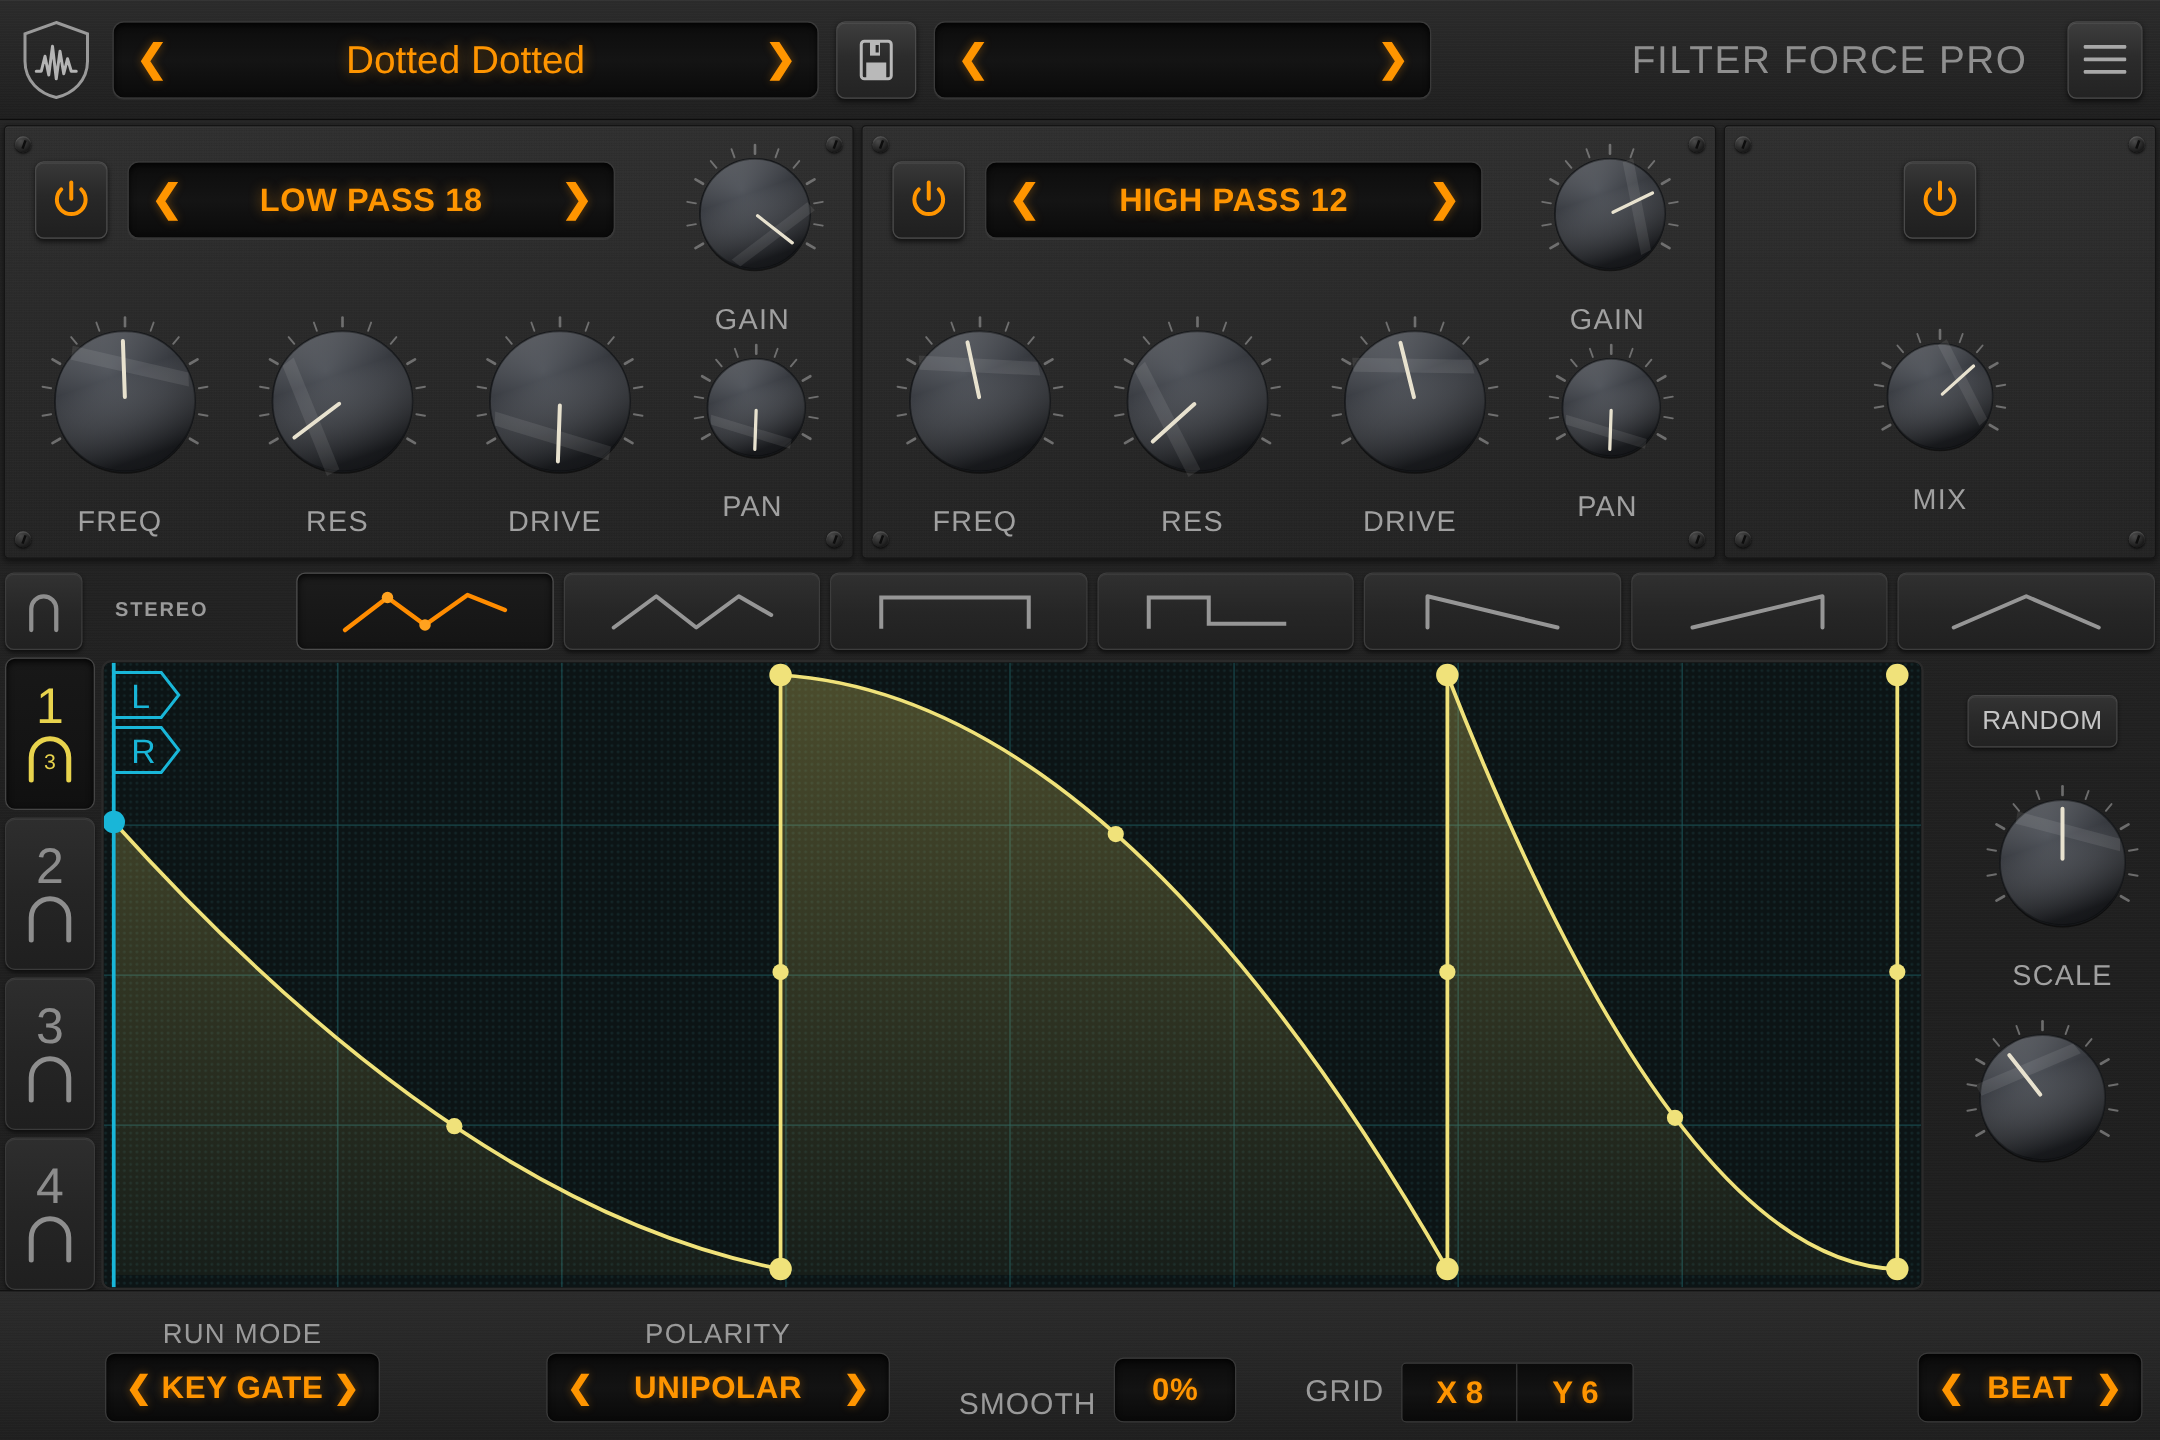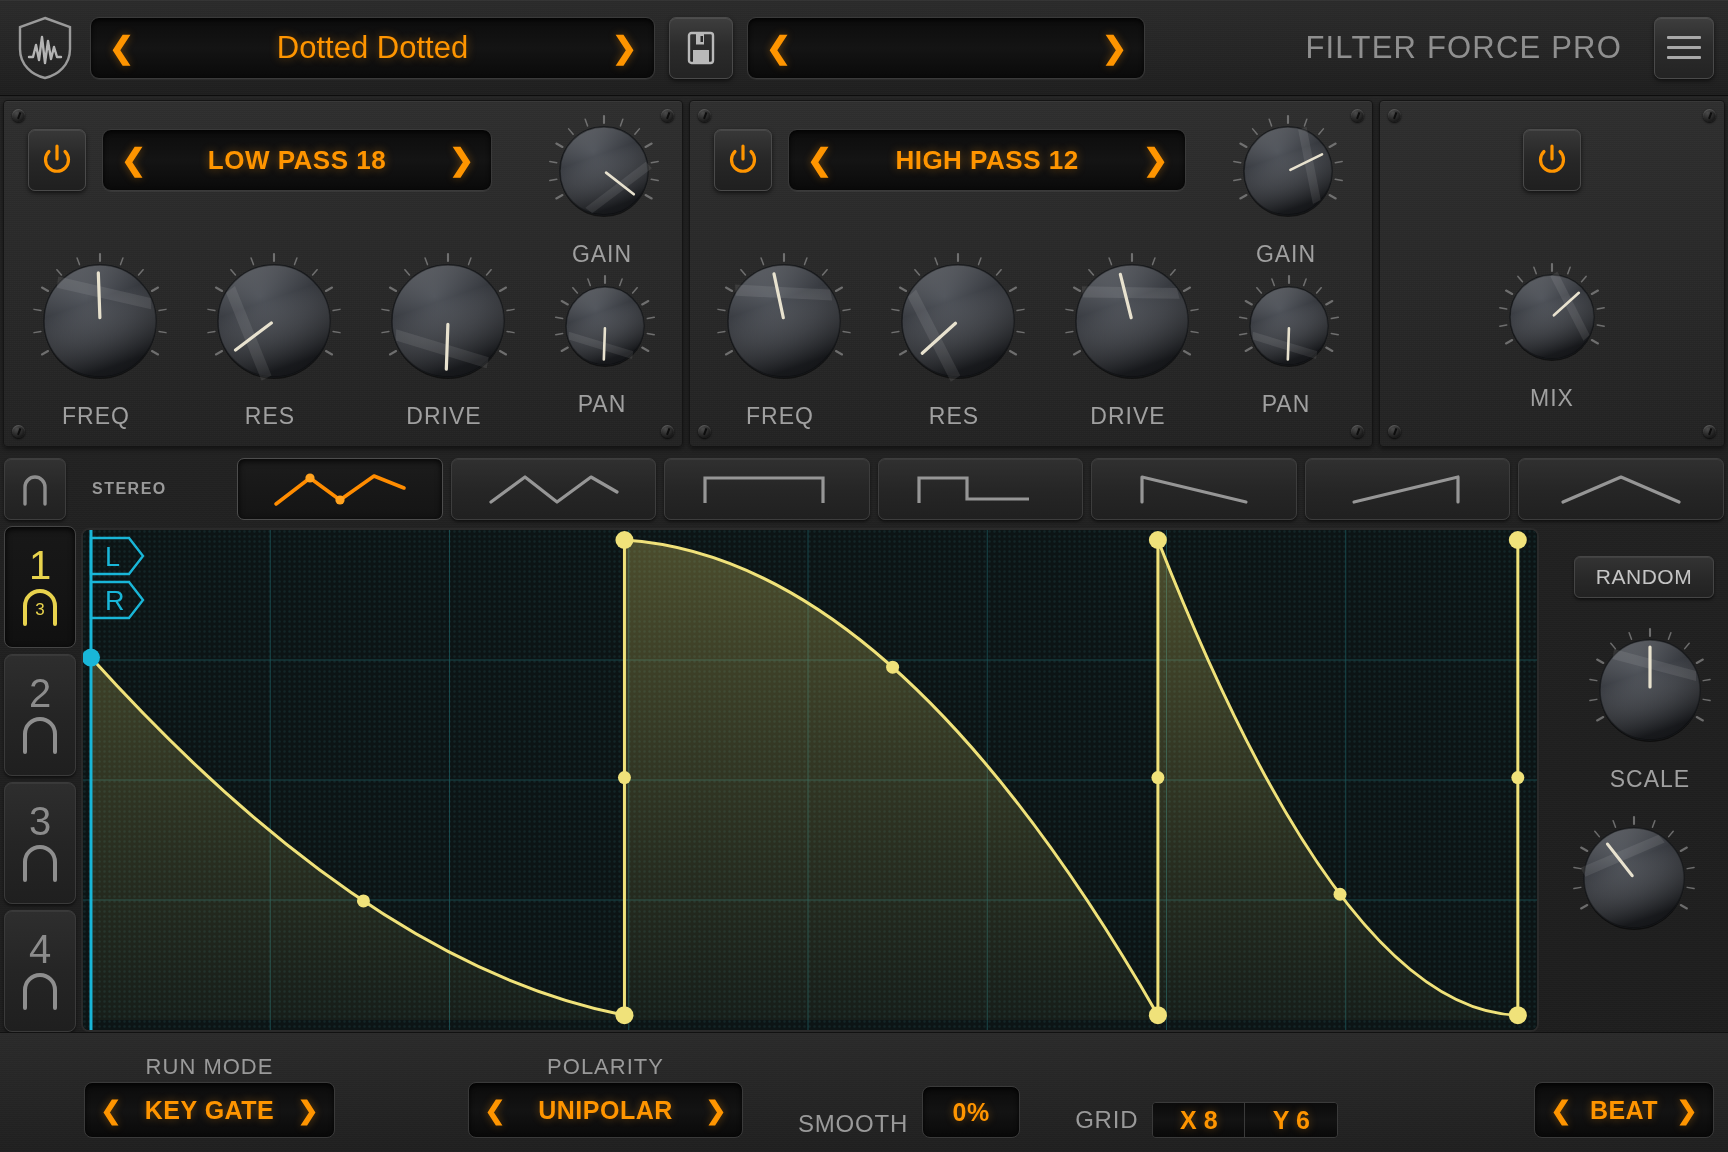--- a/index.html
+++ b/index.html
@@ -180,21 +180,21 @@
     border: 2px solid #2a2a2a;
     border-radius: 8px;
     box-shadow: inset 0 2px 8px rgba(0,0,0,0.9);
     position: relative;
     overflow: hidden;
     margin: 2px 0 0 0;
   }
   .right-col { width: 180px; flex:0 0 180px; position: relative; }
   .random-btn {
     position: absolute; left: 30px; top: 30px;
-    width: 140px; height: 42px;
+    width: 120px; height: 42px;
     background: linear-gradient(180deg, #333 0%, #292929 50%, #222 100%);
     border: 1px solid #454545; border-radius: 6px;
     color: #c5c5c5; font-size: 21px; letter-spacing: 0.5px;
     display: flex; align-items: center; justify-content: center;
     box-shadow: inset 0 1px 0 rgba(255,255,255,0.07), 0 2px 3px rgba(0,0,0,0.5);
     cursor: pointer;
   }
 
   
   .bottom-bar {
@@ -944,21 +944,21 @@
       <path d="M 26.5 33 L 110 55 L 110 45 L 28 23 Z" fill="rgba(255,255,255,0.085)"></path>
     </g>
     <line x1="62.15301557402302" y1="61.63596773917983" x2="37.526556560996696" y2="30.115537594910954" stroke="#e8e2cf" stroke-width="3.2" stroke-linecap="round"></line>
   </svg></div>
       </div>
     </div>
   </div>
 
   <div class="bottom-bar">
 
-    <div class="field-group" style="width:251px; margin-left:76px;">
+    <div class="field-group" style="width:220px; margin-left:76px;">
       <div class="field-cap">RUN MODE</div>
       <div class="mini-lcd" style="height:56px;">
         <span class="arrow" style="font-size:25px;">❮</span>
         <span class="mini-val">KEY GATE</span>
         <span class="arrow" style="font-size:25px;">❯</span>
       </div>
     </div>
 
     <div class="field-group" style="width:275px; margin-left:133px;">
       <div class="field-cap">POLARITY</div>
@@ -971,21 +971,21 @@
 
     <div style="display:flex; align-items:flex-end; gap:14px; margin-left:55px;">
       <span class="inline-label">SMOOTH</span>
       <div class="mini-lcd" style="height:52px; width:98px;">
         <span class="mini-val">0%</span>
       </div>
     </div>
 
     <div style="display:flex; align-items:center; gap:14px; margin-left:55px;">
       <span class="inline-label">GRID</span>
-      <div style="display:flex; height:36px; border:1px solid #3a3a3a; border-radius:4px; overflow:hidden; box-shadow: inset 0 2px 5px rgba(0,0,0,0.85);">
+      <div style="display:flex; height:48px; border:1px solid #3a3a3a; border-radius:4px; overflow:hidden; box-shadow: inset 0 2px 5px rgba(0,0,0,0.85);">
         <div class="grid-cell" style="width:92px; border-right:1px solid #3a3a3a;">X 8</div>
         <div class="grid-cell" style="width:92px;">Y 6</div>
       </div>
     </div>
 
     <div class="mini-lcd" style="height:56px; width:180px; margin-left:auto; margin-right:6px;">
       <span class="arrow" style="font-size:25px;">❮</span>
       <span class="mini-val">BEAT</span>
       <span class="arrow" style="font-size:25px;">❯</span>
     </div>

